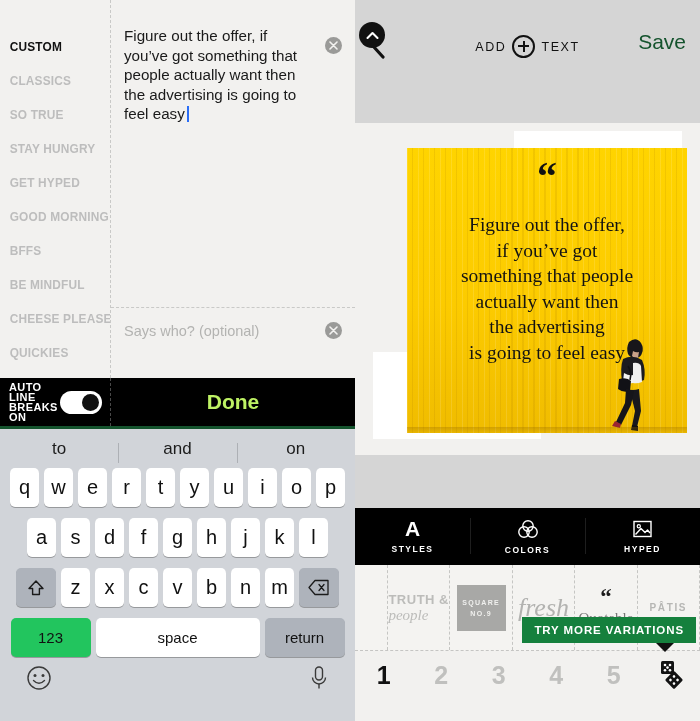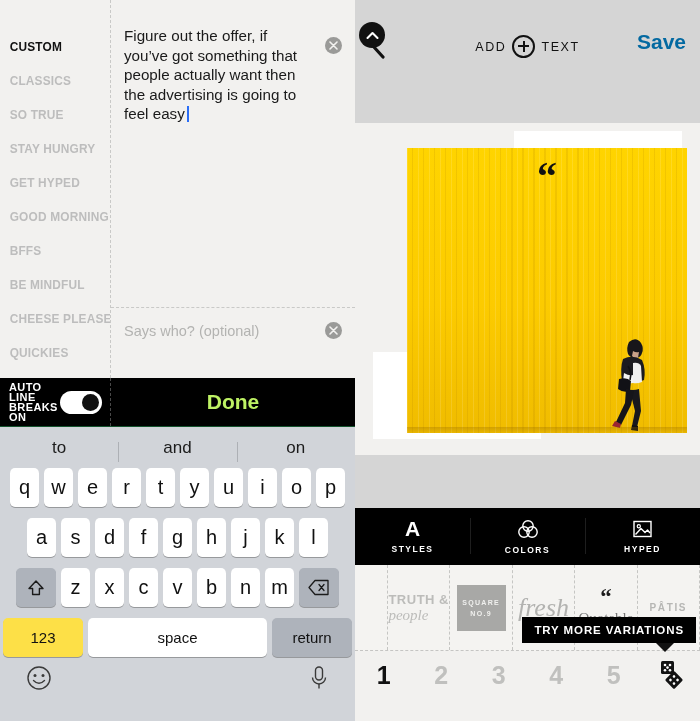--- a/index.html
+++ b/index.html
@@ -116,21 +116,21 @@
     flex: 1; height: 48px;
     display: flex; align-items: center; justify-content: center;
     cursor: pointer;
   }
   .done-label { color: #bef264; font-size: 21px; font-weight: bold; }
 
   
   .keyboard { background: #d1d4d9; height: 295px; padding-top: 0; }
   .suggestions {
     height: 42px; display: flex; align-items: center;
-    border-top: 1px solid #14532d;
+    border-top: 3px solid #14532d;
   }
   .suggestion {
     flex: 1; text-align: center; font-size: 17px; color: #1c1c1c;
     position: relative; cursor: pointer;
   }
   .suggestion + .suggestion::before {
     content: ""; position: absolute; left: 0; top: 4px;
     width: 1px; height: 20px; background: #adb0b5;
   }
   .krow { display: flex; justify-content: center; margin-bottom: 11px; }
@@ -138,22 +138,22 @@
   .key {
     width: 29px; height: 39px; margin: 0 2.5px;
     background: #fff; border-radius: 5px;
     box-shadow: 0 1px 0 rgba(0,0,0,0.28);
     display: flex; align-items: center; justify-content: center;
     font-size: 20px; color: #111; cursor: pointer;
   }
   .key.wide-fn {
     width: 40px; background: #aeb3bb;
   }
-  .key.num { width: 80px; font-size: 15px; background: #fde047; }
-  .key.space { width: 179px; font-size: 15px; }
+  .key.num { width: 80px; font-size: 15px; background: #22c55e; }
+  .key.space { width: 164px; font-size: 15px; }
   .key.ret { width: 80px; font-size: 15px; background: #aeb3bb; }
   .krow.r2 { padding-left: 0; }
   .krow.r3 { }
   .bottom-row { display: flex; justify-content: center; margin-bottom: 6px; }
   .kb-footer {
     display: flex; justify-content: space-between;
     padding: 2px 26px 0 26px;
   }
   .kb-footer .ic { cursor: pointer; }
 
@@ -181,21 +181,21 @@
     width: 23px; height: 23px; border-radius: 50%;
     border: 2.3px solid #111; position: relative;
   }
   .plus-circle::before, .plus-circle::after {
     content: ""; position: absolute; background: #111;
   }
   .plus-circle::before { left: 4px; right: 4px; top: 8.3px; height: 2.2px; }
   .plus-circle::after { top: 4px; bottom: 4px; left: 8.3px; width: 2.2px; }
   .save-btn {
     position: absolute; right: 14px; top: 30px;
-    font-size: 21px; font-weight: bold; color: #0369a1; cursor: pointer;
+    font-size: 21px; font-weight: normal; color: #14532d; cursor: pointer;
   }
 
   .canvas-area { position: relative; height: 385px; background: #f2f1ef; }
   .white-shadow {
     position: absolute; background: #fff;
   }
   .ws-top { right: 18px; top: 8px; width: 168px; height: 62px; }
   .ws-bottom { left: 18px; top: 229px; width: 168px; height: 87px; }
 
   .quote-card {
@@ -317,21 +317,21 @@
     font-family: "Liberation Serif", serif; font-size: 15px; color: #777;
     display: block; margin-top: 4px;
   }
   .thumb-patis {
     color: #b6b6b4; font-size: 10px; font-weight: bold; letter-spacing: 1.6px;
     white-space: nowrap;
   }
 
   .tooltip {
     position: absolute; right: 4px; top: 617px;
-    background: #000000; color: #fff;
+    background: #15803d; color: #fff;
     padding: 7px 12px 7px 12px;
     font-size: 11.5px; font-weight: bold; letter-spacing: 0.9px;
     z-index: 9;
   }
   .tooltip::after {
     content: ""; position: absolute; right: 22px; bottom: -9px;
     border-left: 9px solid transparent; border-right: 9px solid transparent;
     border-top: 9px solid #111;
   }
 
@@ -521,20 +521,26 @@
           <path d="M19 33 q4 6 2 14" fill="none" stroke="#111116" stroke-width="1.6"></path>
 
           <path d="M17 56 q7 2 13 0 l2 22 l-4 16 l-5 -1 l3 -15 l-3 -12 z" fill="#18181d"></path>
           <path d="M17 56 l-1 14 l-9 19 l5 3 l10 -20 l3 -14 z" fill="#15151a"></path>
 
           <path d="M6 88 l6 3 l-1 4 l-8 -2 z" fill="#9a2432"></path>
           <path d="M23 92 l6 1 l0 5 l-7 -1 z" fill="#111"></path>
         </svg>
 
         <div class="card-quote-mark">“</div>
+        <div class="card-quote-text">Figure out the offer,
+if you’ve got
+something that people
+actually want then
+the advertising
+is going to feel easy</div>
         <div class="card-bottom-edge"></div>
       </div>
     </div>
 
     <div class="grey-band"></div>
 
     <div class="tool-bar">
       <div class="tool-item">
         <div class="styles-A">A</div>
         <div class="tool-label">STYLES</div>

